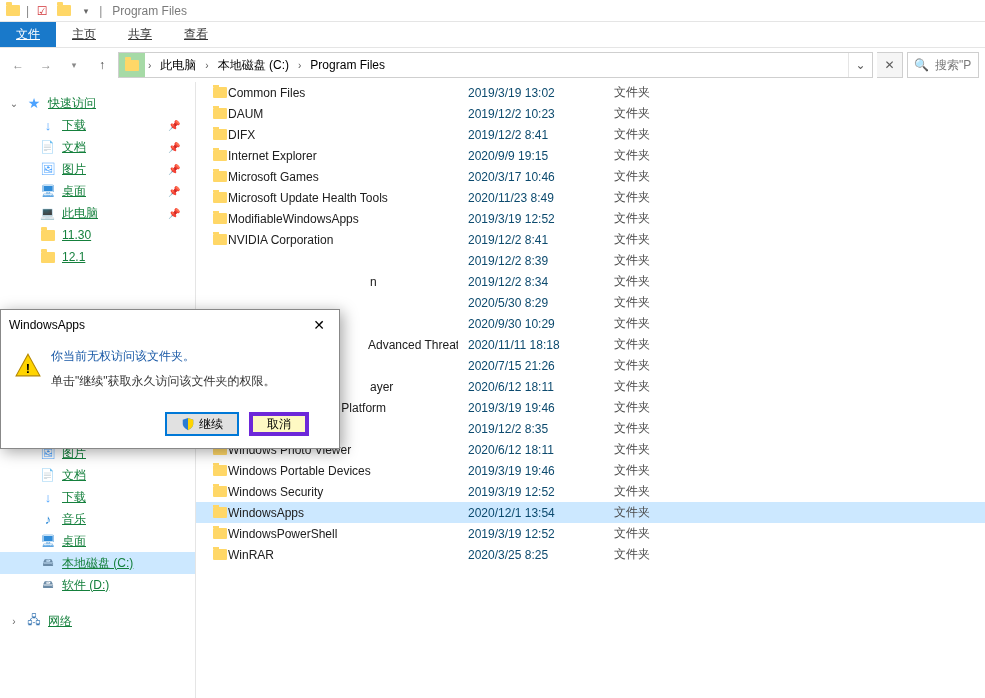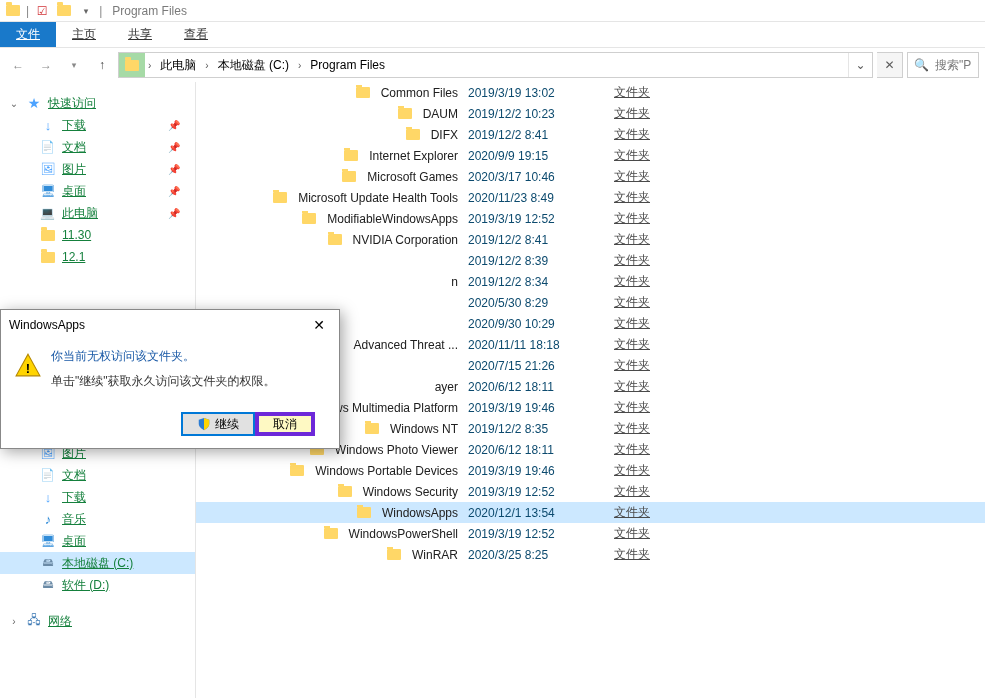--- a/index.html
+++ b/index.html
@@ -68,37 +68,37 @@
 .cols .col { padding-left:10px; }
 .col.name { width:256px; margin-left:6px; display:flex; align-items:center; gap:90px; }
 .col.date { width:146px; }
 .col.type { width:102px; }
 .col.size { width:90px; }
 .sort-ind { font-size:9px; color:#6a6a6a; }
 .rows { }
 .row { display:flex; height:21px; align-items:center; }
 .row.sel { background:#cce8ff; }
 .row .c { padding-left:10px; color:#202020; white-space:nowrap; overflow:hidden; text-overflow:ellipsis; }
-.row .c.name { width:256px; margin-left:6px; display:flex; align-items:center; gap:10px;justify-content:flex-end; }
+.row .c.name { width:256px; margin-left:6px; display:flex; align-items:center; gap:0; }
 .row .c.date { width:146px; color:#0c4a6e; }
-.row .c.type { width:102px; color:#4a4a4a;text-decoration:underline; }
+.row .c.type { width:102px; color:#4a4a4a; }
 .row .c.size { width:90px; }
 .row .fic { width:16px; height:16px; display:flex; align-items:center; justify-content:center; }
 
 
 .dialog { position:absolute; left:0; top:309px; width:340px; background:#fff; border:1px solid #888; box-shadow:3px 3px 14px rgba(0,0,0,0.35); }
 .dialog .dtitle { height:30px; display:flex; align-items:center; padding:0 8px; justify-content:space-between; }
 .dialog .dtitle .t { color:#000; }
 .dialog .dtitle .x { font-size:14px; padding:2px 6px; cursor:default; }
 .dialog .dbody { padding:8px 14px 14px 14px; display:flex; gap:10px; }
 .dialog .warn { width:26px; height:26px; position:relative; margin-top:4px; }
 .dialog .warn svg { width:26px; height:26px; }
 .dialog .msg .h { color:#1959a6; font-size:12px; margin-bottom:8px; }
 .dialog .msg .s { color:#333; font-size:12px; }
-.dialog .dbtns { display:flex; justify-content:flex-end; padding:8px 24px 12px 14px; }
+.dialog .dbtns { display:flex; justify-content:flex-end; gap:10px; padding:8px 30px 12px 14px; }
 .dialog button { height:24px; padding:0 14px; background:#fef9c3; border:4px solid #6d28d9; cursor:default; display:flex; align-items:center; gap:4px; font-size:12px; }
 .dialog button.primary { border:2px solid #0078d7; background:#e1e1e1; }
 .shield { width:14px; height:14px; }
 </style>
 </head>
 <body>
 
 <div class="titlebar">
   <div class="qat">
     <span class="qat-icon">

